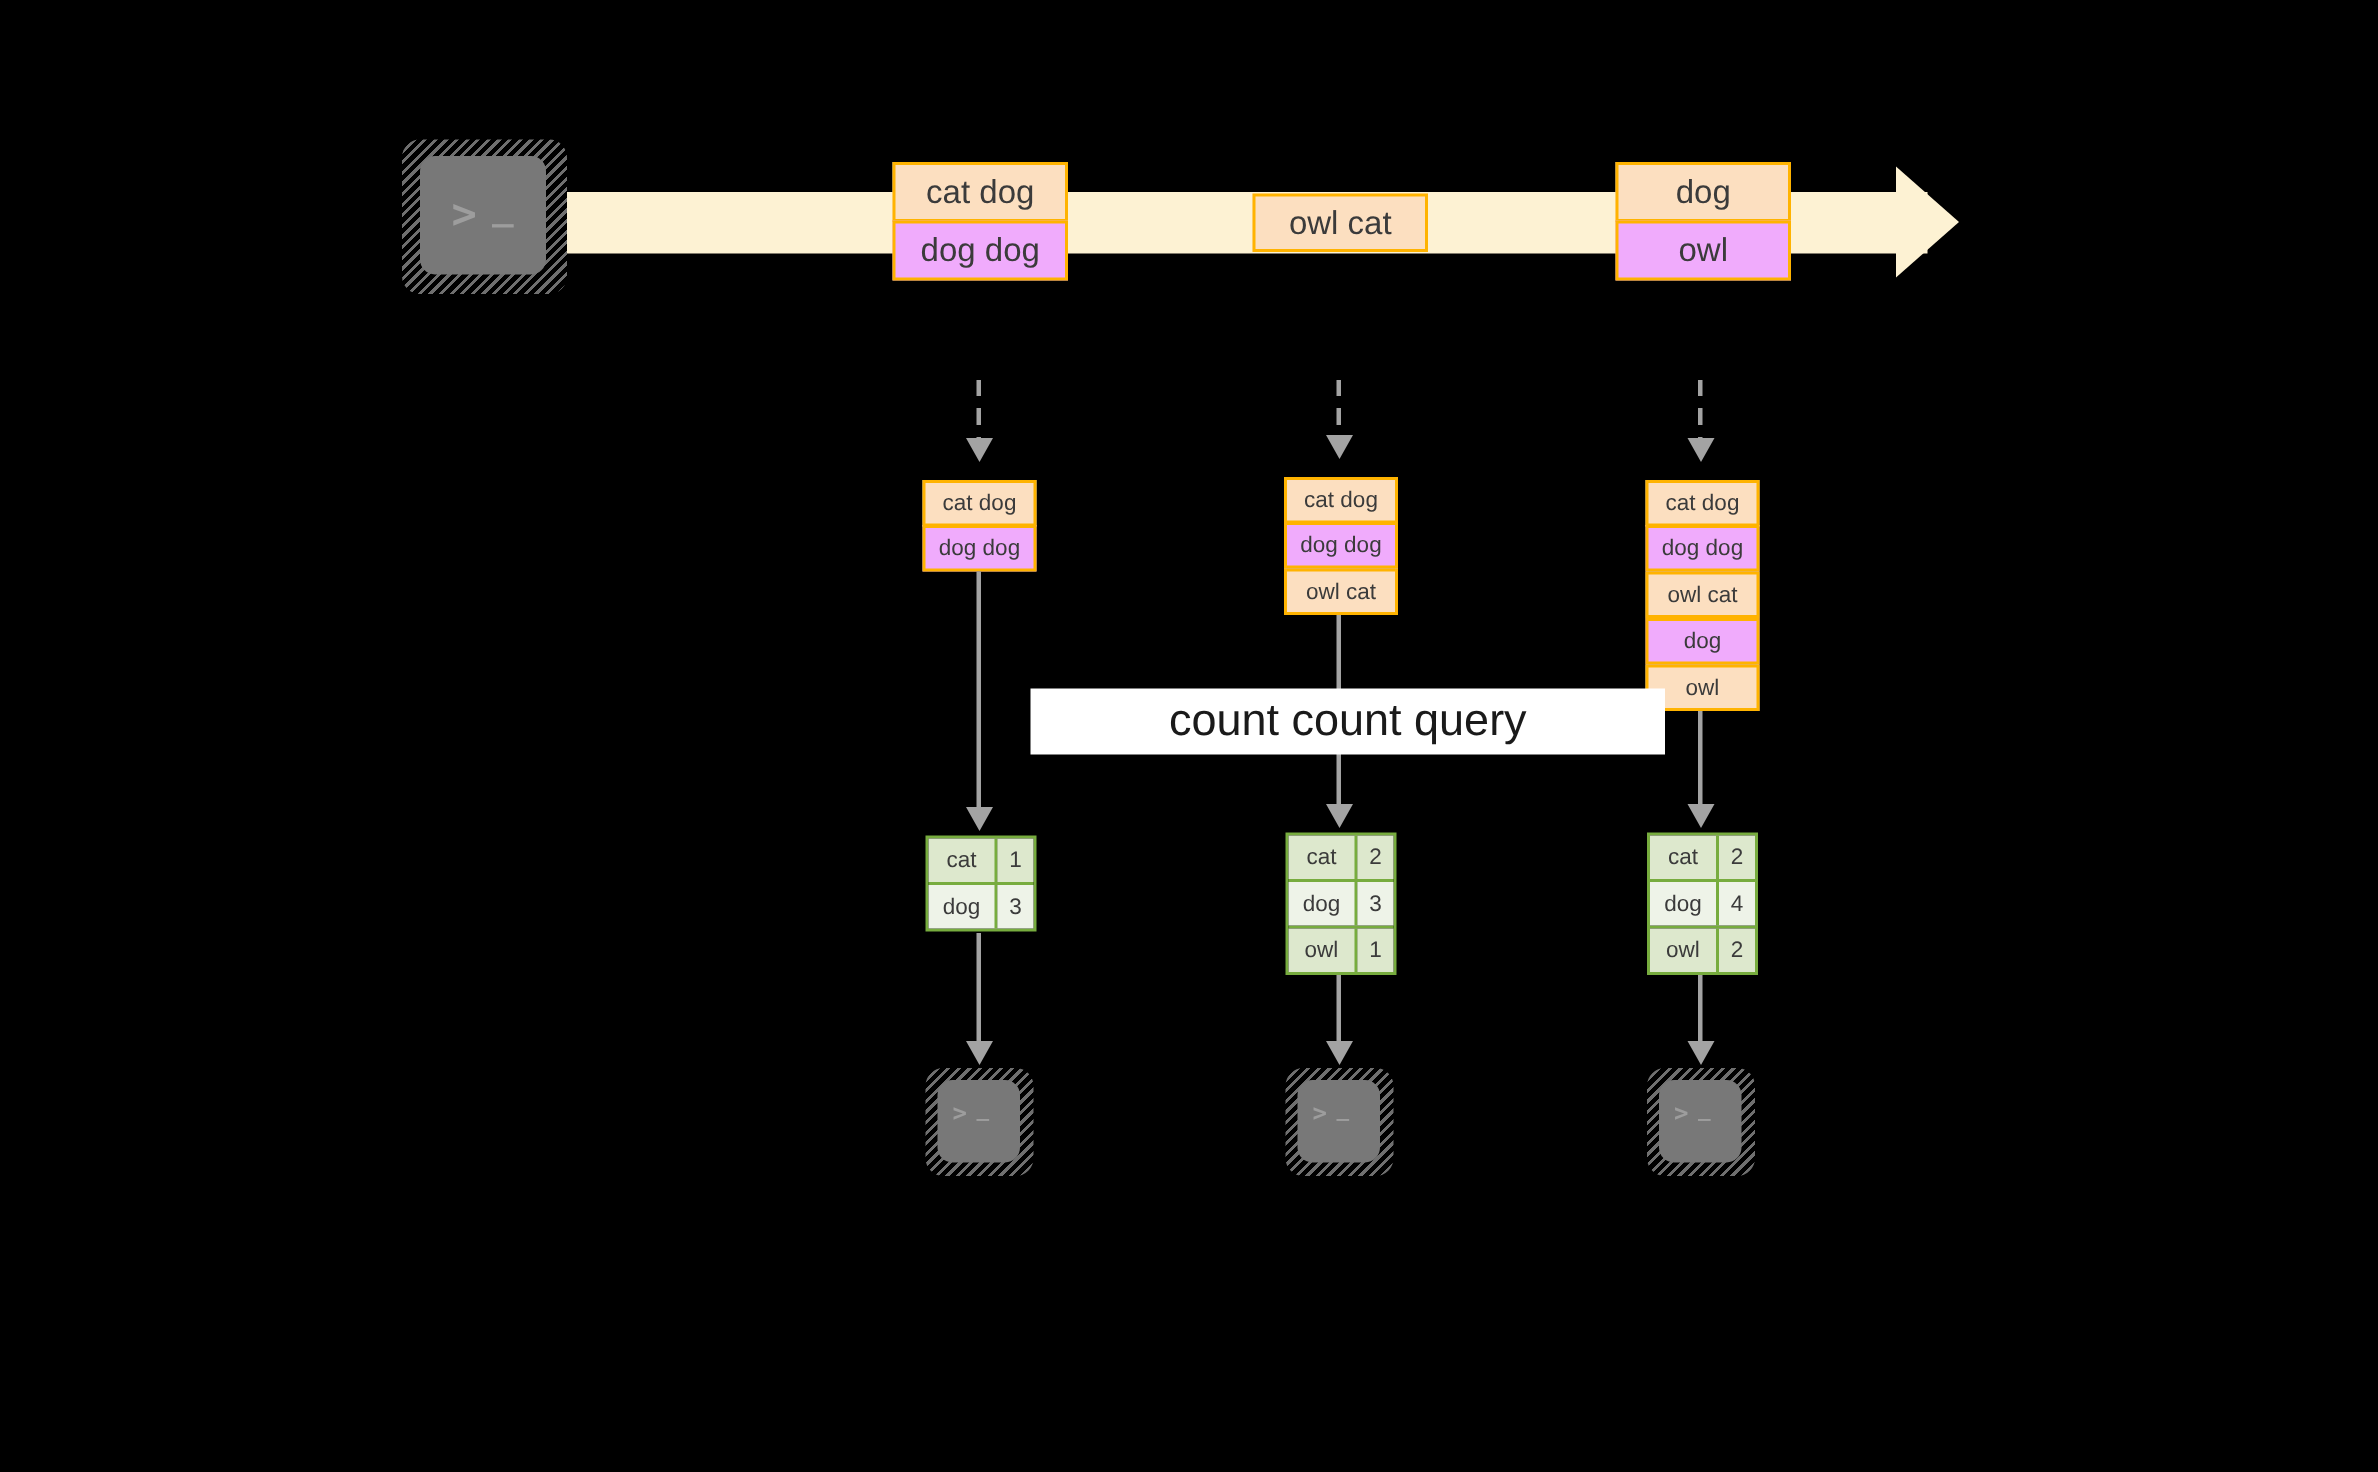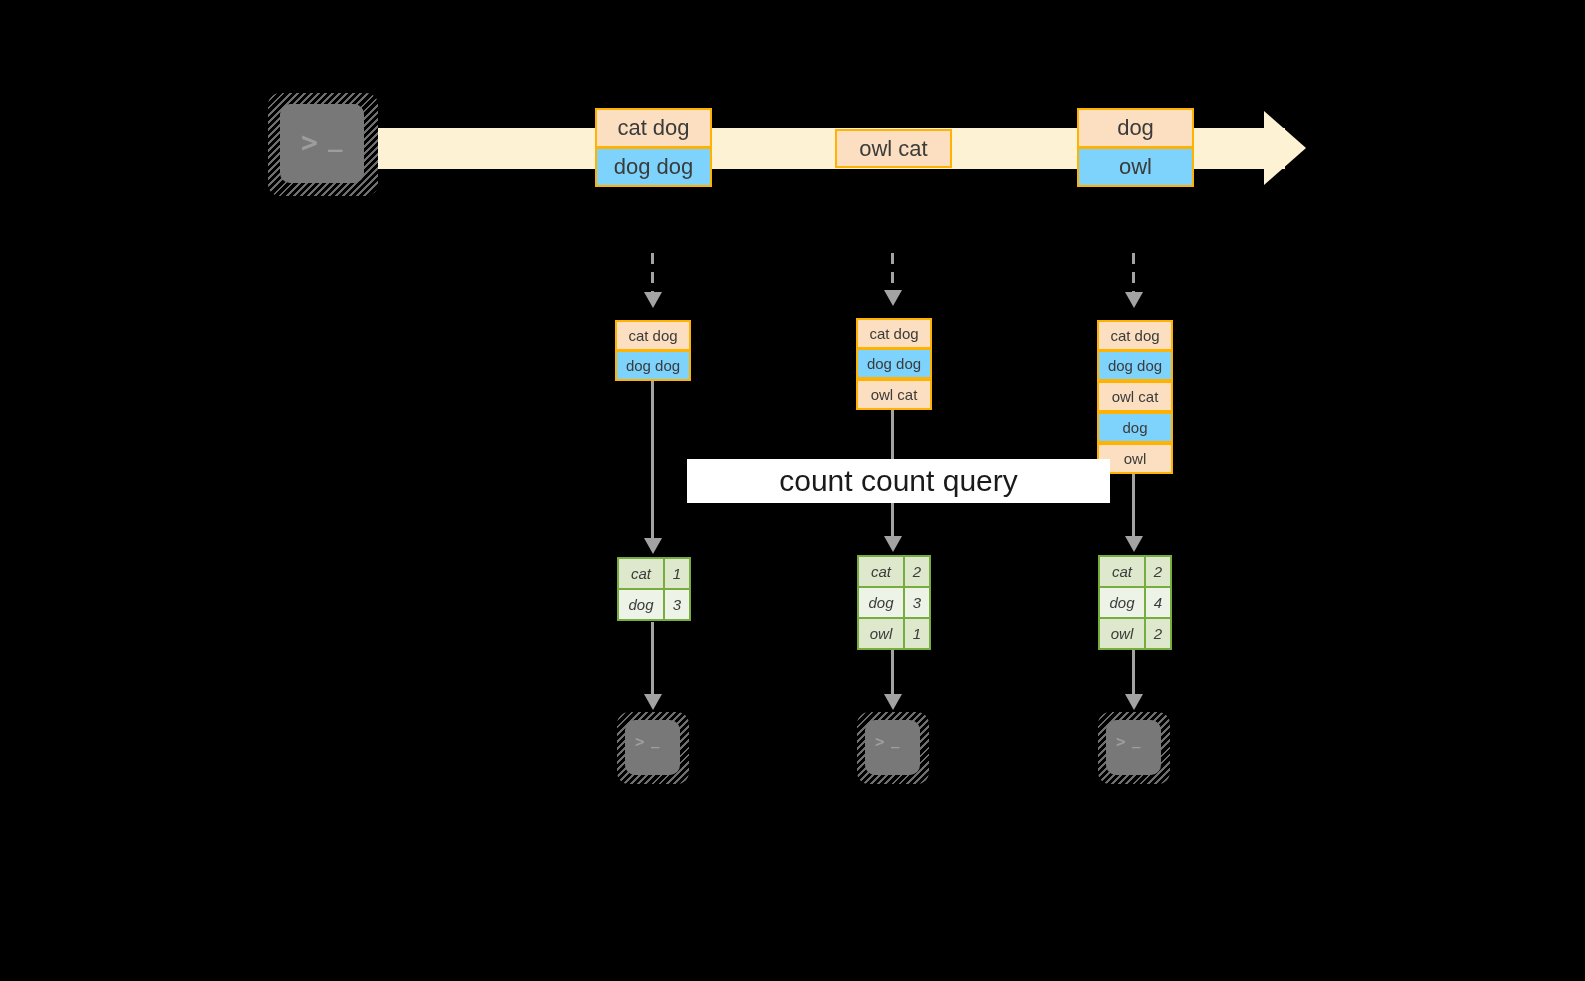--- a/index.html
+++ b/index.html
@@ -21,24 +21,24 @@
       background-image:repeating-linear-gradient(135deg,#6f6f6f 0 2px,#000 2px 5px);}
   .terminal .face{position:absolute;border-radius:10px;background:#787878;}
   .terminal .glyph{position:absolute;color:#9d9d9d;font-family:"DejaVu Sans Mono","Liberation Mono",monospace;
       font-weight:700;letter-spacing:1px;line-height:1;}
 
   
   .obox{position:absolute;box-sizing:border-box;border:2px solid #ffb300;
         display:flex;align-items:center;justify-content:center;
         color:#3b3b3b;white-space:nowrap;}
   .fill-a{background:#fcdfc0;}
-  .fill-b{background:#7dd3fc;}
+  .fill-b{background:#f0abfc;}
 
   
-  .gtable{position:absolute;box-sizing:border-box;border:2px solid #77ac3e;font-style:italic;}
+  .gtable{position:absolute;box-sizing:border-box;border:2px solid #77ac3e;}
   .grow{display:flex;box-sizing:border-box;}
   .grow + .grow{border-top:2px solid #77ac3e;}
   .gcell-word{box-sizing:border-box;display:flex;align-items:center;justify-content:center;
       color:#3b3b3b;border-right:2px solid #77ac3e;}
   .gcell-count{box-sizing:border-box;display:flex;align-items:center;justify-content:center;
       color:#3b3b3b;}
   .gfill-a{background:#dde8cd;}
   .gfill-b{background:#eef3e8;}
 
   

